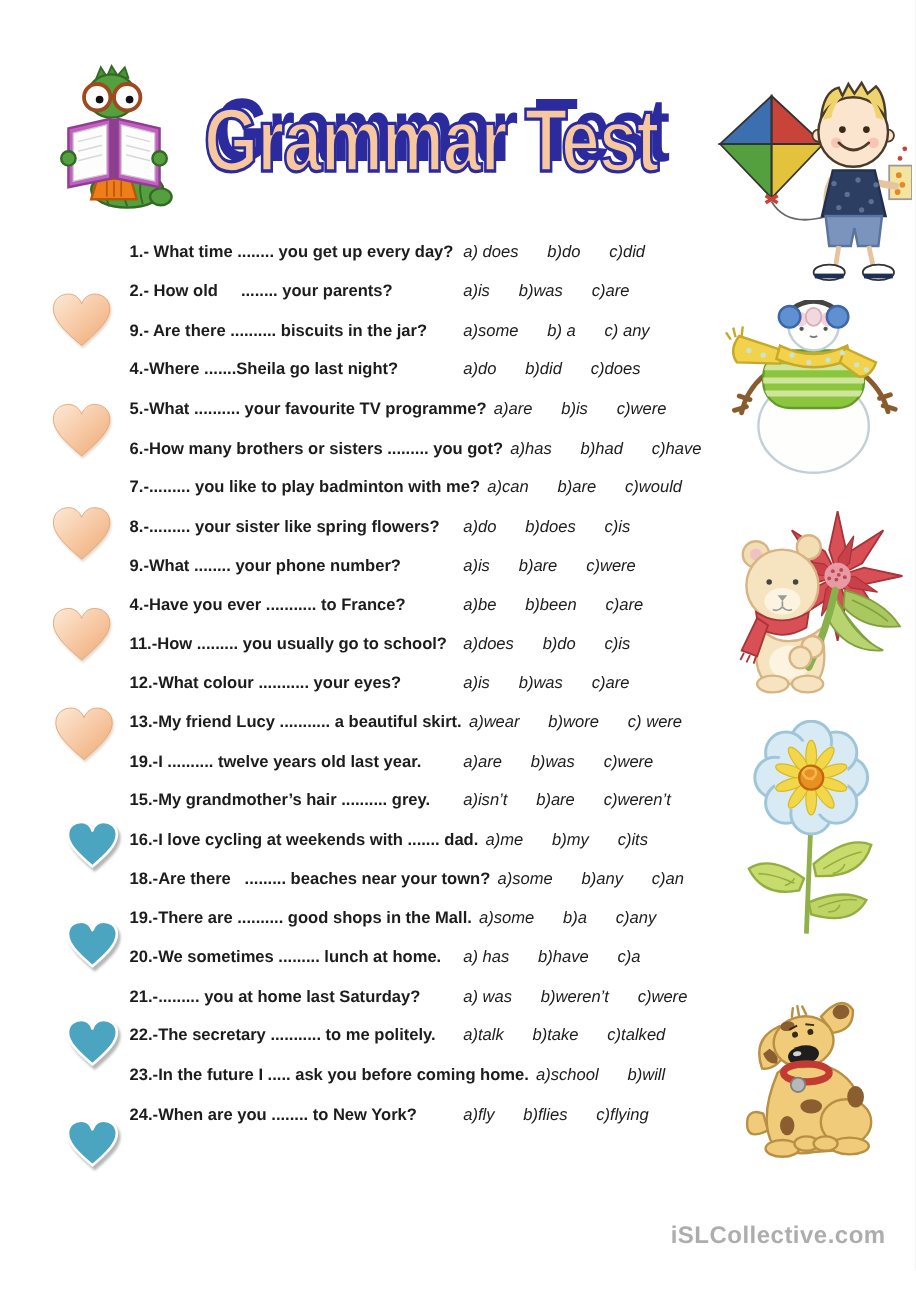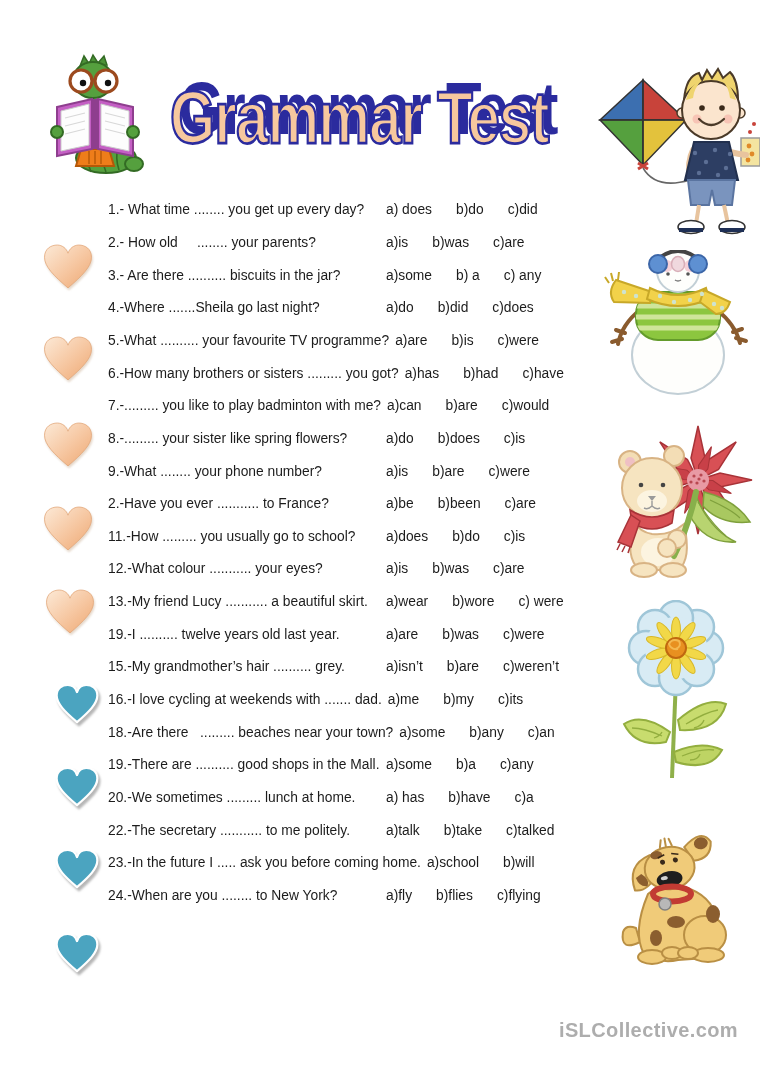--- a/index.html
+++ b/index.html
@@ -20,22 +20,22 @@
     -webkit-text-stroke:2.2px var(--title-outline, #2B2B9E);
     text-shadow:9px -7px 0 var(--title-outline, #2B2B9E);
     transform:scale(0.97,1.25); transform-origin:left top;
   }
   
   #questions {
     position:absolute; left:108px; top:194px; width:560px;
     font-size:13.8px; line-height:1;
   }
   .q-row { height:32.65px; display:flex; align-items:center; white-space:pre; }
-  .q-text { flex-shrink:0; min-width:278px; padding-right:6px; white-space:pre; }
-  .q-opts { white-space:pre; }
+  .q-text { flex-shrink:0; min-width:278px; padding-right:6px; white-space:pre;font-weight:bold; }
+  .q-opts { white-space:pre;font-style:italic; }
   .opt { margin-right:24px; white-space:pre; }
   
   .heart { position:absolute; }
   .heart svg { display:block; width:100%; height:100%; }
   .heart.peach svg { filter:drop-shadow(1px 2px 1px rgba(180,140,100,.35)); }
   .heart.teal  svg { filter:drop-shadow(2px 3px 1px rgba(110,110,110,.5)); }
   
   .clipart { position:absolute; }
   .clipart svg { display:block; width:100%; height:100%; }
   .bookworm { left:44px;  top:52px;  width:102px; height:126px; }
@@ -395,21 +395,21 @@
     <span class="q-text">1.- What time ........ you get up every day?</span>
     <span class="q-opts"><span class="opt">a) does</span><span class="opt">b)do</span><span class="opt">c)did</span></span>
   </div>
 
   <div class="q-row">
     <span class="q-text">2.- How old     ........ your parents?</span>
     <span class="q-opts"><span class="opt">a)is</span><span class="opt">b)was</span><span class="opt">c)are</span></span>
   </div>
 
   <div class="q-row">
-    <span class="q-text">3.- Are there .......... biscuits in the jar?</span>
+    <span class="q-text">9.- Are there .......... biscuits in the jar?</span>
     <span class="q-opts"><span class="opt">a)some</span><span class="opt">b) a</span><span class="opt">c) any</span></span>
   </div>
 
   <div class="q-row">
     <span class="q-text">4.-Where .......Sheila go last night?</span>
     <span class="q-opts"><span class="opt">a)do</span><span class="opt">b)did</span><span class="opt">c)does</span></span>
   </div>
 
   <div class="q-row">
     <span class="q-text">5.-What .......... your favourite TV programme?</span>
@@ -430,21 +430,21 @@
     <span class="q-text">8.-......... your sister like spring flowers?</span>
     <span class="q-opts"><span class="opt">a)do</span><span class="opt">b)does</span><span class="opt">c)is</span></span>
   </div>
 
   <div class="q-row">
     <span class="q-text">9.-What ........ your phone number?</span>
     <span class="q-opts"><span class="opt">a)is</span><span class="opt">b)are</span><span class="opt">c)were</span></span>
   </div>
 
   <div class="q-row">
-    <span class="q-text">2.-Have you ever ........... to France?</span>
+    <span class="q-text">4.-Have you ever ........... to France?</span>
     <span class="q-opts"><span class="opt">a)be</span><span class="opt">b)been</span><span class="opt">c)are</span></span>
   </div>
 
   <div class="q-row">
     <span class="q-text">11.-How ......... you usually go to school?</span>
     <span class="q-opts"><span class="opt">a)does</span><span class="opt">b)do</span><span class="opt">c)is</span></span>
   </div>
 
   <div class="q-row">
     <span class="q-text">12.-What colour ........... your eyes?</span>
@@ -480,20 +480,24 @@
   <div class="q-row">
     <span class="q-text">19.-There are .......... good shops in the Mall.</span>
     <span class="q-opts"><span class="opt">a)some</span><span class="opt">b)a</span><span class="opt">c)any</span></span>
   </div>
 
   <div class="q-row">
     <span class="q-text">20.-We sometimes ......... lunch at home.</span>
     <span class="q-opts"><span class="opt">a) has</span><span class="opt">b)have</span><span class="opt">c)a</span></span>
   </div>
 
+  <div class="q-row">
+    <span class="q-text">21.-......... you at home last Saturday?</span>
+    <span class="q-opts"><span class="opt">a) was</span><span class="opt">b)weren’t</span><span class="opt">c)were</span></span>
+  </div>
 
   <div class="q-row">
     <span class="q-text">22.-The secretary ........... to me politely.</span>
     <span class="q-opts"><span class="opt">a)talk</span><span class="opt">b)take</span><span class="opt">c)talked</span></span>
   </div>
 
   <div class="q-row">
     <span class="q-text">23.-In the future I ..... ask you before coming home.</span>
     <span class="q-opts"><span class="opt">a)school</span><span class="opt">b)will</span></span>
   </div>

